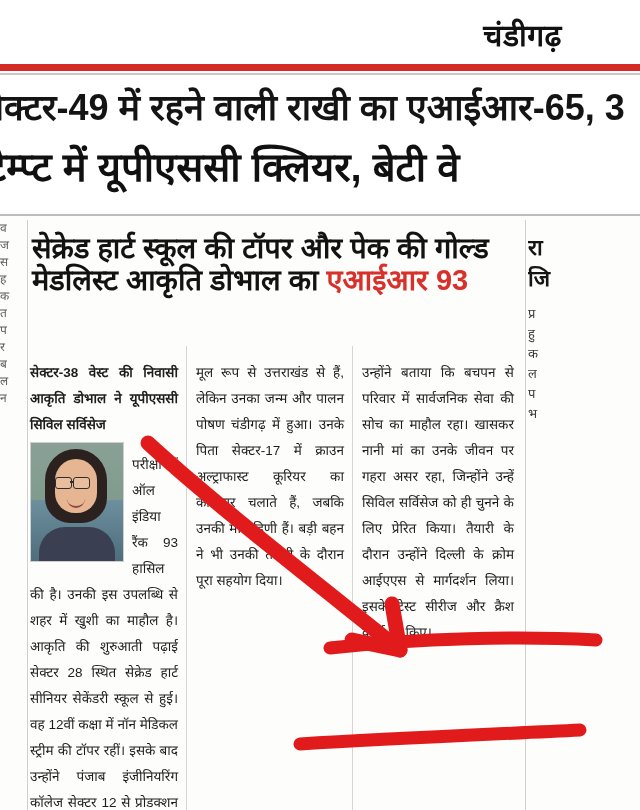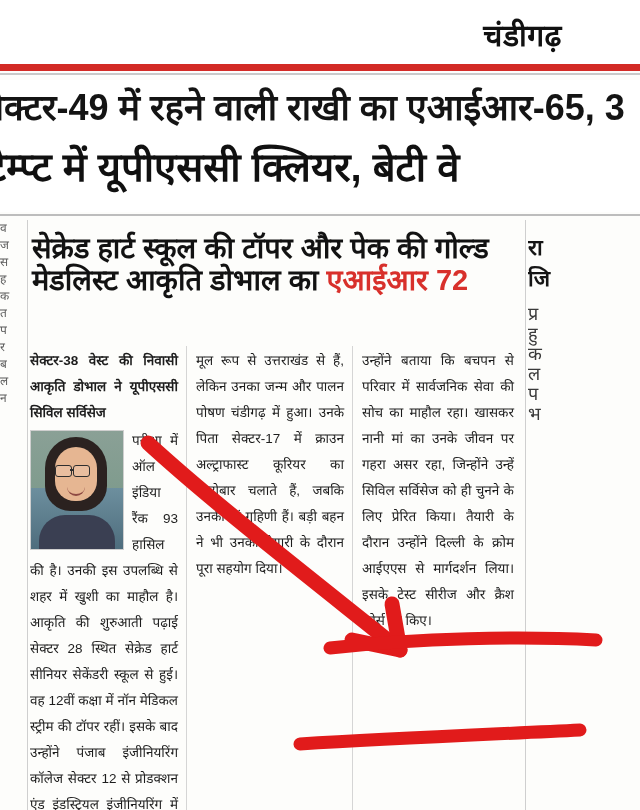--- a/index.html
+++ b/index.html
@@ -153,21 +153,21 @@
     font-family: "Liberation Sans", sans-serif;
     font-weight: bold;
     font-size: 22px;
     color: #151515;
     line-height: 31px;
     white-space: nowrap;
   }
   .right-stub .rs-body {
     margin-top: 10px;
     font-family: "Liberation Sans", sans-serif;
-    font-size: 18px;
+    font-size: 13px;
     color: #3a3a3a;
     line-height: 20px;
     white-space: nowrap;
   }
 
   
   .cols {
     position: absolute;
     left: 30px;
     top: 346px;
@@ -181,21 +181,21 @@
     font-family: "Liberation Sans", sans-serif;
     font-size: 13.5px;
     line-height: 26px;
     color: #1d1d1d;
     text-align: justify;
   }
   .col-1 { left: 0; }
   .col-2 { left: 166px; }
   .col-3 { left: 332px; width: 152px; }
 
-  .col p { margin: 2px 0 0 0; }
+  .col p { margin: 14px 0 0 0; }
   .lead { font-weight: bold; }
 
   .col-divider {
     position: absolute;
     top: 346px;
     width: 1px;
     height: 464px;
     background: #d5d5d5;
   }
 
@@ -281,21 +281,21 @@
     <div>ब</div>
     <div>ल</div>
     <div>न</div>
   </div>
   <div class="vrule" style="left:27px"></div>
   <div class="vrule" style="left:525px"></div>
 
   <div class="article-head">
     <div class="ah-line">सेक्रेड हार्ट स्कूल की टॉपर और पेक की गोल्ड</div>
     <div class="ah-line">
-      <span>मेडलिस्ट आकृति डोभाल का </span><span class="ah-red">एआईआर 72</span>
+      <span>मेडलिस्ट आकृति डोभाल का </span><span class="ah-red">एआईआर 93</span>
     </div>
   </div>
 
   <div class="right-stub">
     <div class="rs-head">रा</div>
     <div class="rs-head">जि</div>
     <div class="rs-body" style="white-space:pre-line">प्र
 हु
 क
 ल

